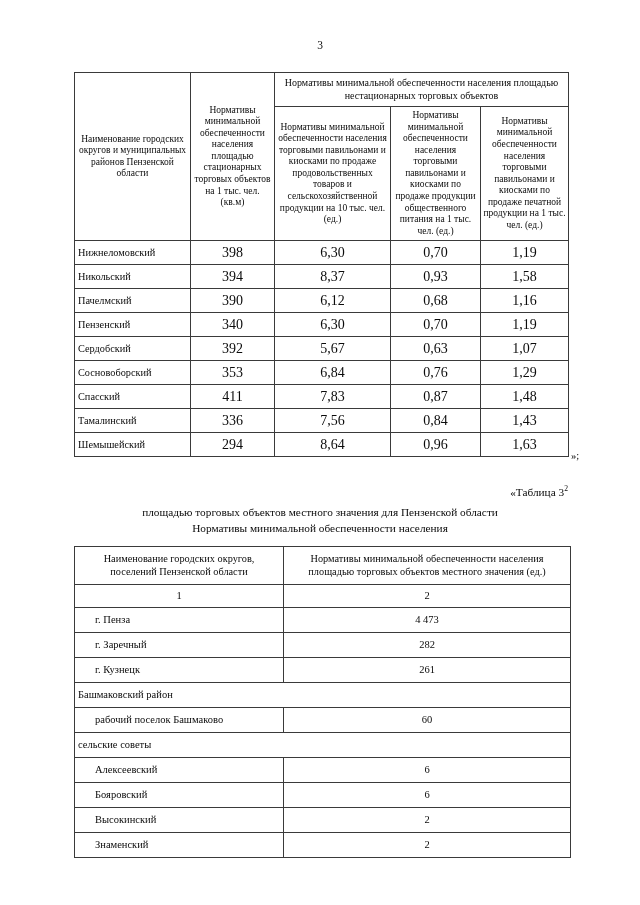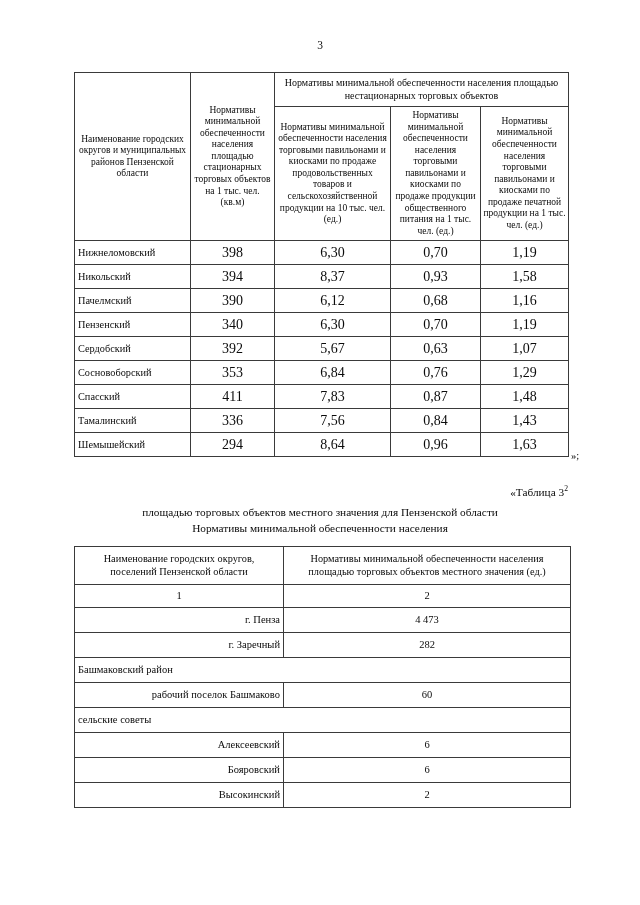--- a/index.html
+++ b/index.html
@@ -137,22 +137,22 @@
   table.table2 th.hdr2 {
     font-size: 10.3px;
     line-height: 1.3;
     padding: 5px 12px;
   }
   table.table2 td.numrow {
     font-size: 10.5px;
     height: 18px;
   }
   table.table2 td.name2 {
-    text-align: right;
-    padding-left: 0;
+    text-align: left;
+    padding-left: 20px;
     font-size: 10.5px;
     height: 20px;
   }
   table.table2 td.val2 {
     font-size: 10.5px;
     height: 20px;
   }
   table.table2 td.section {
     font-size: 10.5px;
     height: 20px;
@@ -288,38 +288,46 @@
           </tr>
           <tr>
             <td class="name2">г. Пенза</td>
             <td class="val2">4 473</td>
           </tr>
           <tr>
             <td class="name2">г. Заречный</td>
             <td class="val2">282</td>
           </tr>
           <tr>
+            <td class="name2">г. Кузнецк</td>
+            <td class="val2">261</td>
+          </tr>
+          <tr>
             <td class="section" colspan="2">Башмаковский район</td>
           </tr>
           <tr>
             <td class="name2">рабочий поселок Башмаково</td>
             <td class="val2">60</td>
           </tr>
           <tr>
             <td class="section" colspan="2">сельские советы</td>
           </tr>
           <tr>
             <td class="name2">Алексеевский</td>
             <td class="val2">6</td>
           </tr>
           <tr>
             <td class="name2">Бояровский</td>
             <td class="val2">6</td>
           </tr>
           <tr>
             <td class="name2">Высокинский</td>
+            <td class="val2">2</td>
+          </tr>
+          <tr>
+            <td class="name2">Знаменский</td>
             <td class="val2">2</td>
           </tr>
         </tbody>
     </table>
   </div>
 
 </div>
 
 </body></html>

